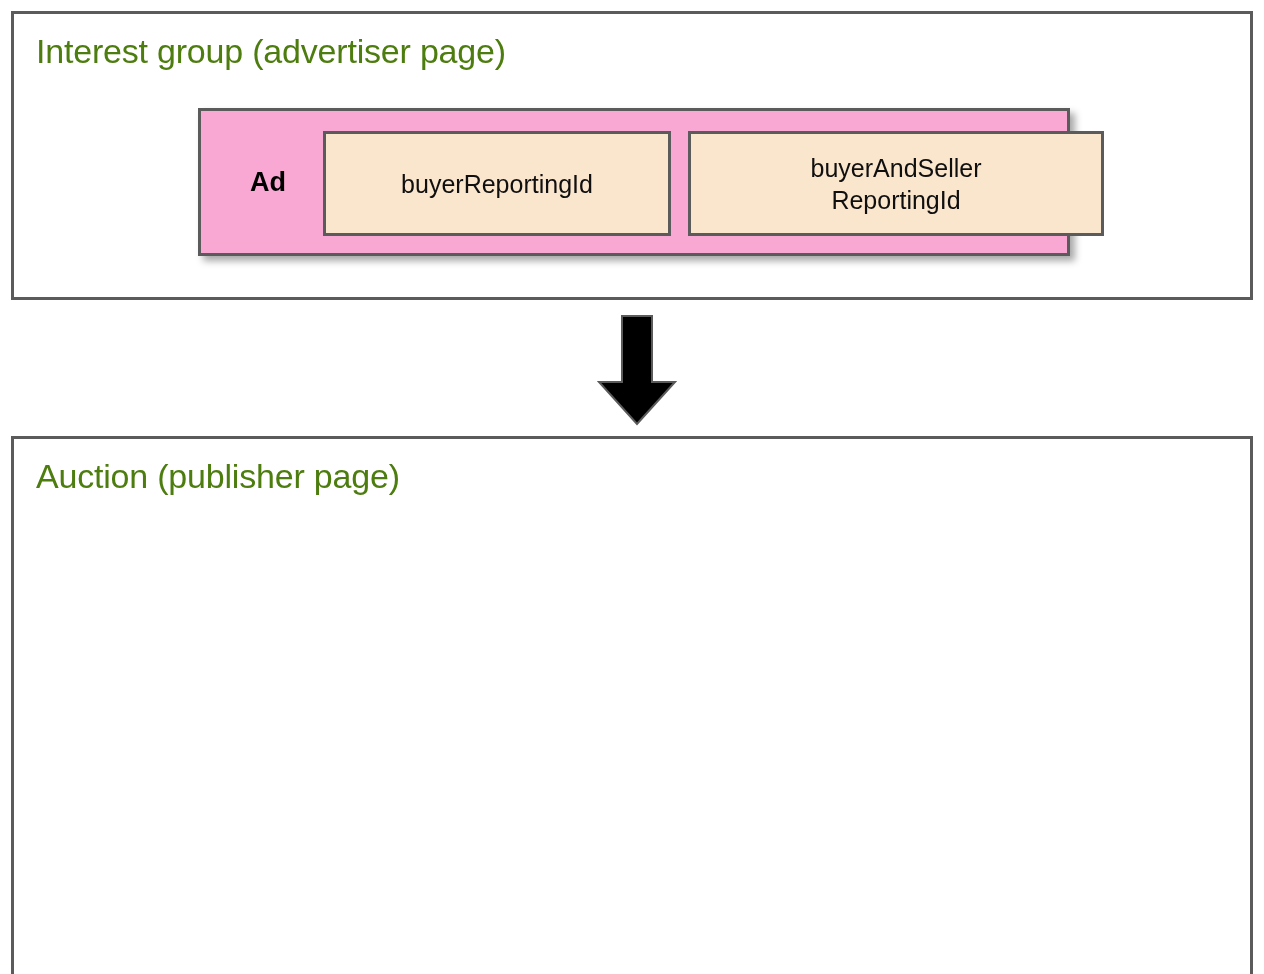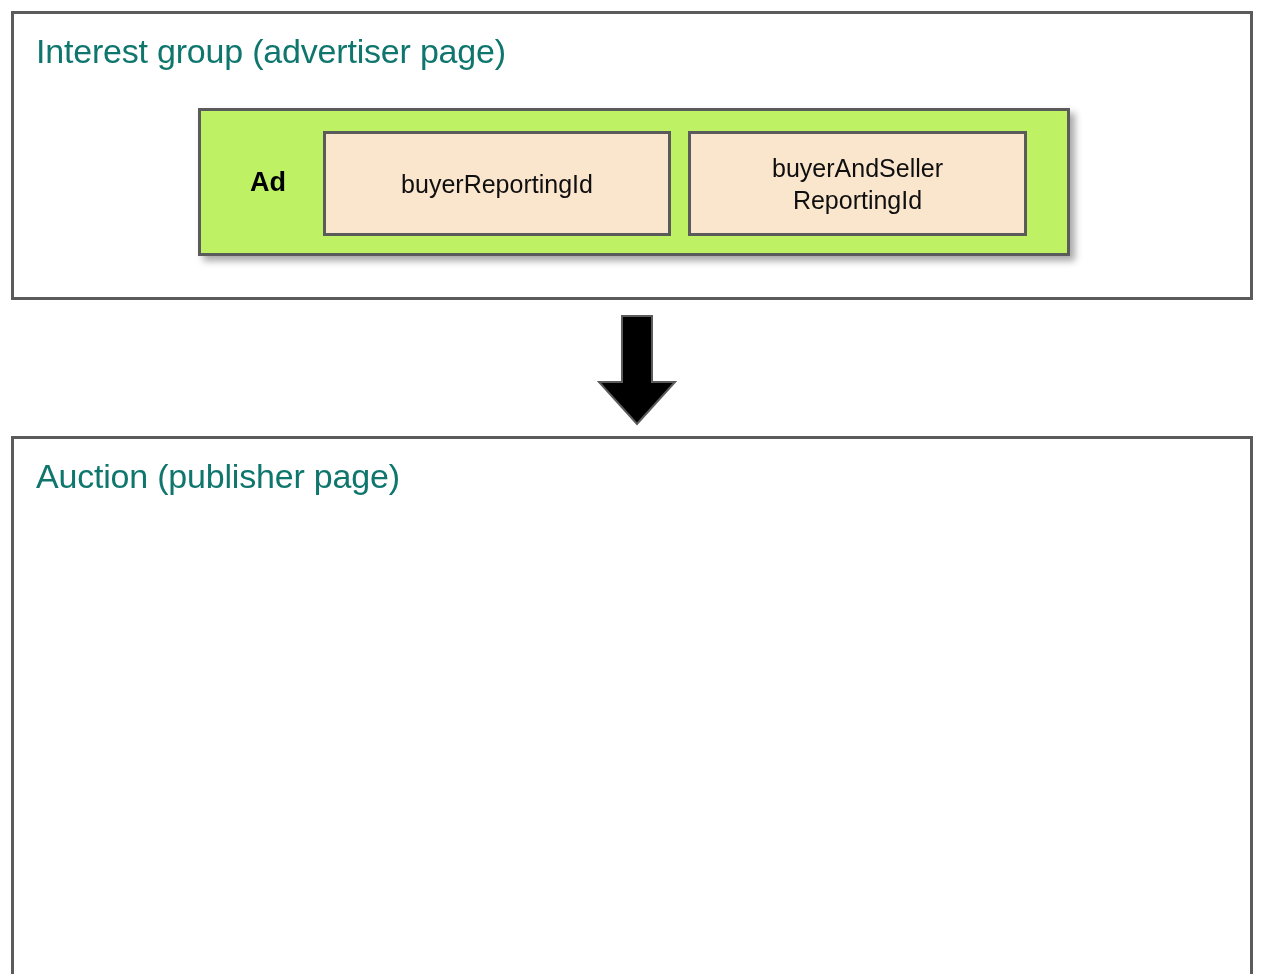--- a/index.html
+++ b/index.html
@@ -40,21 +40,21 @@
     height: 586px;
   }
   .section-title {
     position: absolute;
     left: 22px;
     top: 16px;
     font-size: 34px;
     line-height: 42px;
     letter-spacing: -0.2px;
     white-space: nowrap;
-    color: #0f766e;
+    color: #4d7c0f;
   }
 
   
   .shadowbox {
     position: absolute;
     box-sizing: border-box;
     border: 3px solid #5b5b5b;
     box-shadow: 5px 5px 7px rgba(0,0,0,0.34);
   }
   .flatbox {
@@ -62,21 +62,21 @@
     box-sizing: border-box;
     border: 3px solid #5b5b5b;
   }
 
   
   #ad-container {
     left: 184px;
     top: 94px;
     width: 872px;
     height: 148px;
-    background: #bef264;
+    background: #f9a8d4;
   }
   #ad-label {
     position: absolute;
     left: 49px;
     top: 0;
     height: 142px;
     display: flex;
     align-items: center;
     font-size: 27px;
     font-weight: bold;
@@ -98,21 +98,21 @@
 
   #ad-field-buyer {
     left: 122px;
     top: 20px;
     width: 348px;
     height: 105px;
   }
   #ad-field-buyerandseller {
     left: 487px;
     top: 20px;
-    width: 339px;
+    width: 416px;
     height: 105px;
   }
 
   
   #flow-arrow {
     position: absolute;
     left: 597px;
     top: 314px;
     width: 80px;
     height: 112px;

